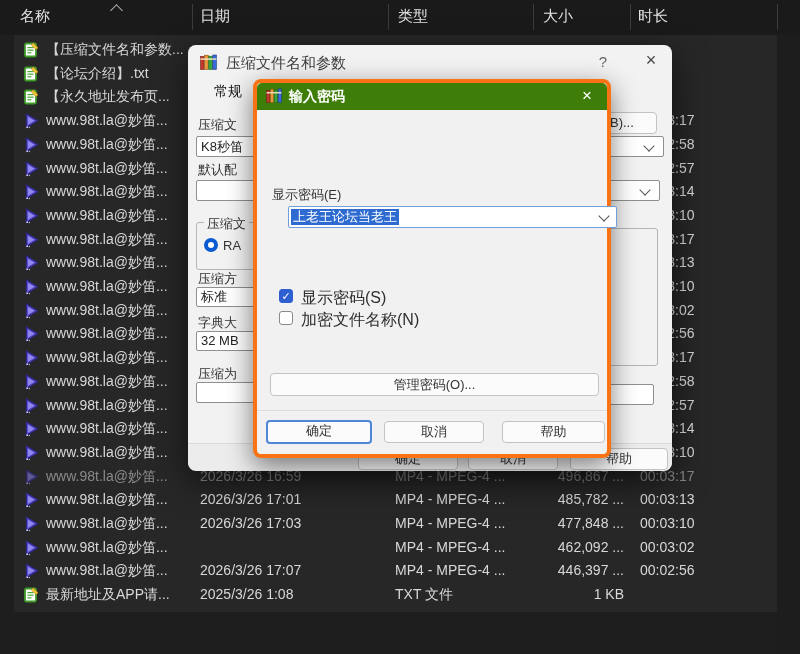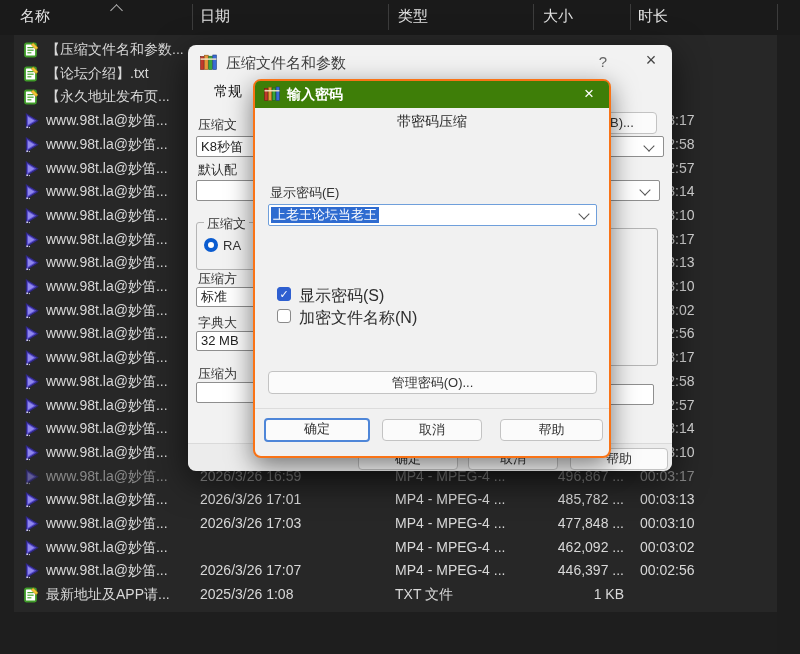--- a/index.html
+++ b/index.html
@@ -42,26 +42,26 @@
   .rar-help{position:absolute;left:405px;top:8px;width:20px;height:20px;font-size:15px;color:#666;text-align:center;}
   .rar-close{position:absolute;left:452px;top:5px;width:22px;height:24px;font-size:18px;color:#444;text-align:center;}
   .rar-tab{position:absolute;left:26px;top:38px;font-size:14px;color:#141414;}
   .grpbox{position:absolute;border:1px solid #b5b5b5;border-radius:3px;}
   .grplbl{position:absolute;font-size:13px;color:#333;background:#f2f2f2;padding:0 3px;white-space:nowrap;}
   .radio{position:absolute;width:6px;height:6px;background:#fff;border:4px solid #0b5cd0;border-radius:50%;}
   .rar-foot{position:absolute;left:0;top:398px;width:484px;height:27px;background:#ececec;
     border-top:1px solid #dadada;border-radius:0 0 8px 8px;}
   
   .pwd-dlg{position:absolute;left:253px;top:79px;width:358px;height:379px;background:#f1f1f1;
-    border:2px solid #f97316;border-radius:8px;box-shadow:0 8px 26px rgba(0,0,0,.5);box-sizing:border-box;}
+    border:4px solid #f97316;border-radius:8px;box-shadow:0 8px 26px rgba(0,0,0,.5);box-sizing:border-box;}
   .pwd-titlebar{position:absolute;left:0;top:0;width:100%;height:27px;background:#3e7e08;border-radius:5px 5px 0 0;}
   .pwd-title{position:absolute;left:32px;top:5px;font-size:14px;font-weight:bold;color:#fff;}
   .pwd-close{position:absolute;right:10px;top:3px;width:20px;height:20px;color:#fff;font-size:17px;text-align:center;}
   .pwd-banner{position:absolute;left:0;top:32px;width:100%;text-align:center;font-size:14px;color:#2b2b2b;}
-  .combo{position:absolute;left:13px;top:123px;width:327px;height:20px;background:#fff;
+  .combo{position:absolute;left:31px;top:123px;width:327px;height:20px;background:#fff;
     border:1px solid #6f9fdb;border-radius:2px;}
   .combo .sel{position:absolute;left:2px;top:2px;height:16px;line-height:16px;
     background:#2e6bd0;color:#fff;font-size:13px;padding:0 2px;white-space:nowrap;}
   .combo .chev{position:absolute;right:8px;top:5px;}
   .ckbox{position:absolute;width:14px;height:14px;border-radius:3px;box-sizing:border-box;}
   .ckbox.on{background:#2e5fd0;border:1px solid #2e5fd0;color:#fff;font-size:11px;line-height:13px;text-align:center;}
   .ckbox.off{background:#fff;border:1px solid #8a8a8a;}
   .cklbl{position:absolute;font-size:16px;color:#2e2e2e;white-space:nowrap;}
   .pwd-foot-line{position:absolute;left:0;top:327px;width:100%;height:1px;background:#dcdcdc;}
   .btn.focus{border:2px solid #4e86d8;}
@@ -463,21 +463,20 @@
         <rect x="4.6" y="1.2" width="3.6" height="14.3" fill="#e8973a" stroke="#8a5515" stroke-width="0.6"></rect>
         <rect x="8.7" y="2.2" width="3.6" height="13.3" fill="#3aa53a" stroke="#1c611c" stroke-width="0.6"></rect>
         <rect x="12.8" y="1" width="3.6" height="14.5" fill="#3a6bd6" stroke="#1d3a7d" stroke-width="0.6"></rect>
         <rect x="0.5" y="4.4" width="15.9" height="1.4" fill="#f6e9c8"></rect>
       </svg>
     </span>
     <span class="pwd-title">输入密码</span>
     <span class="pwd-close">×</span>
   </div>
 
-  <div class="pwd-banner">带密码压缩</div>
 
   <span class="lbl" style="left:15px;top:103px">显示密码(E)</span>
   <div class="combo">
     <span class="sel">上老王论坛当老王</span>
     <span class="chev"></span>
   </div>
 
   <div class="ckbox on" style="left:22px;top:206px">✓</div>
   <span class="cklbl" style="left:44px;top:205px">显示密码(S)</span>
 

